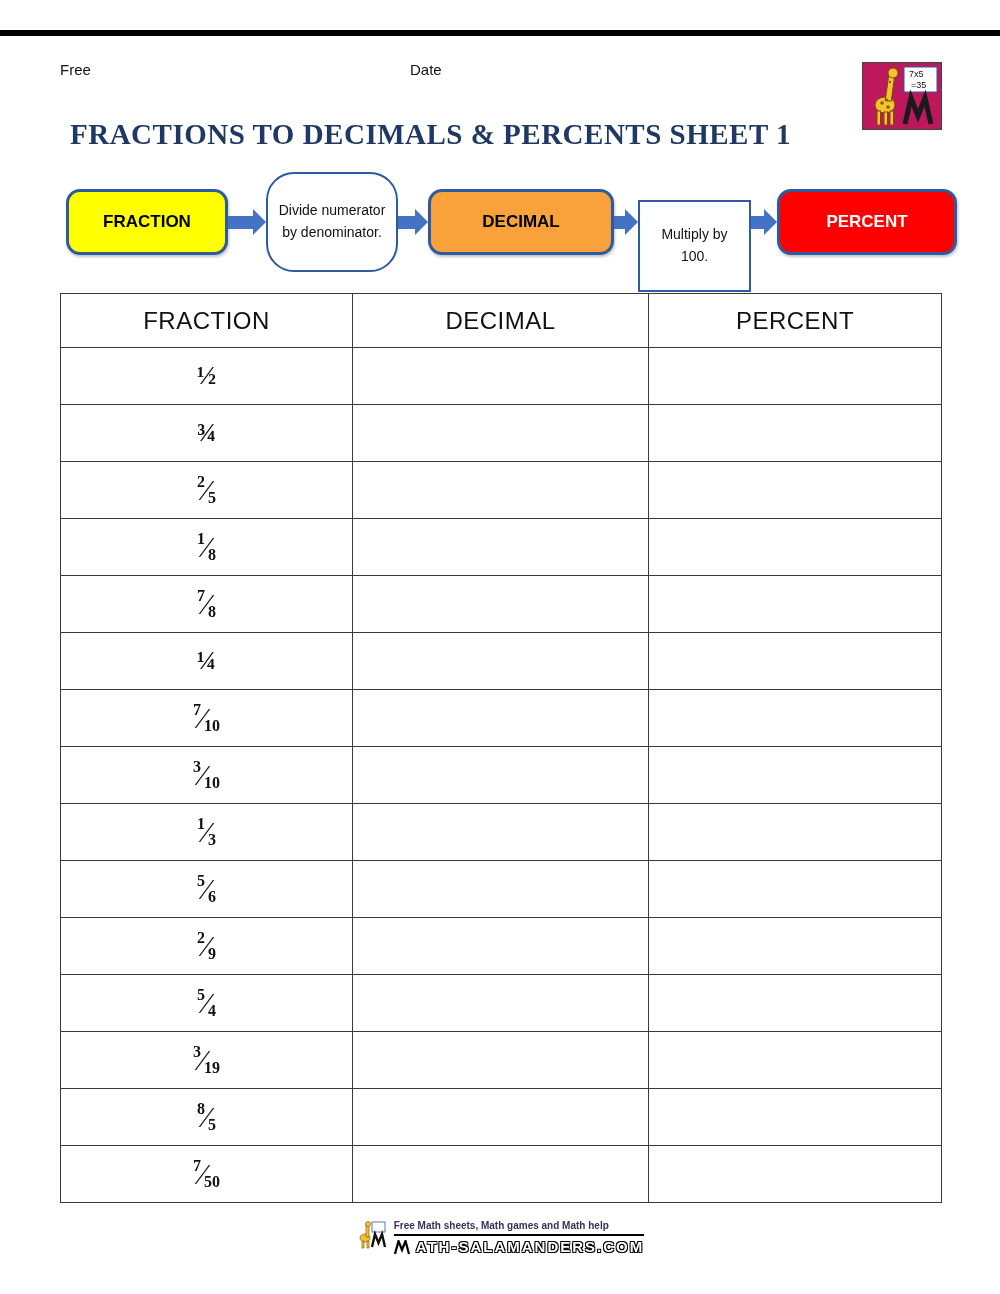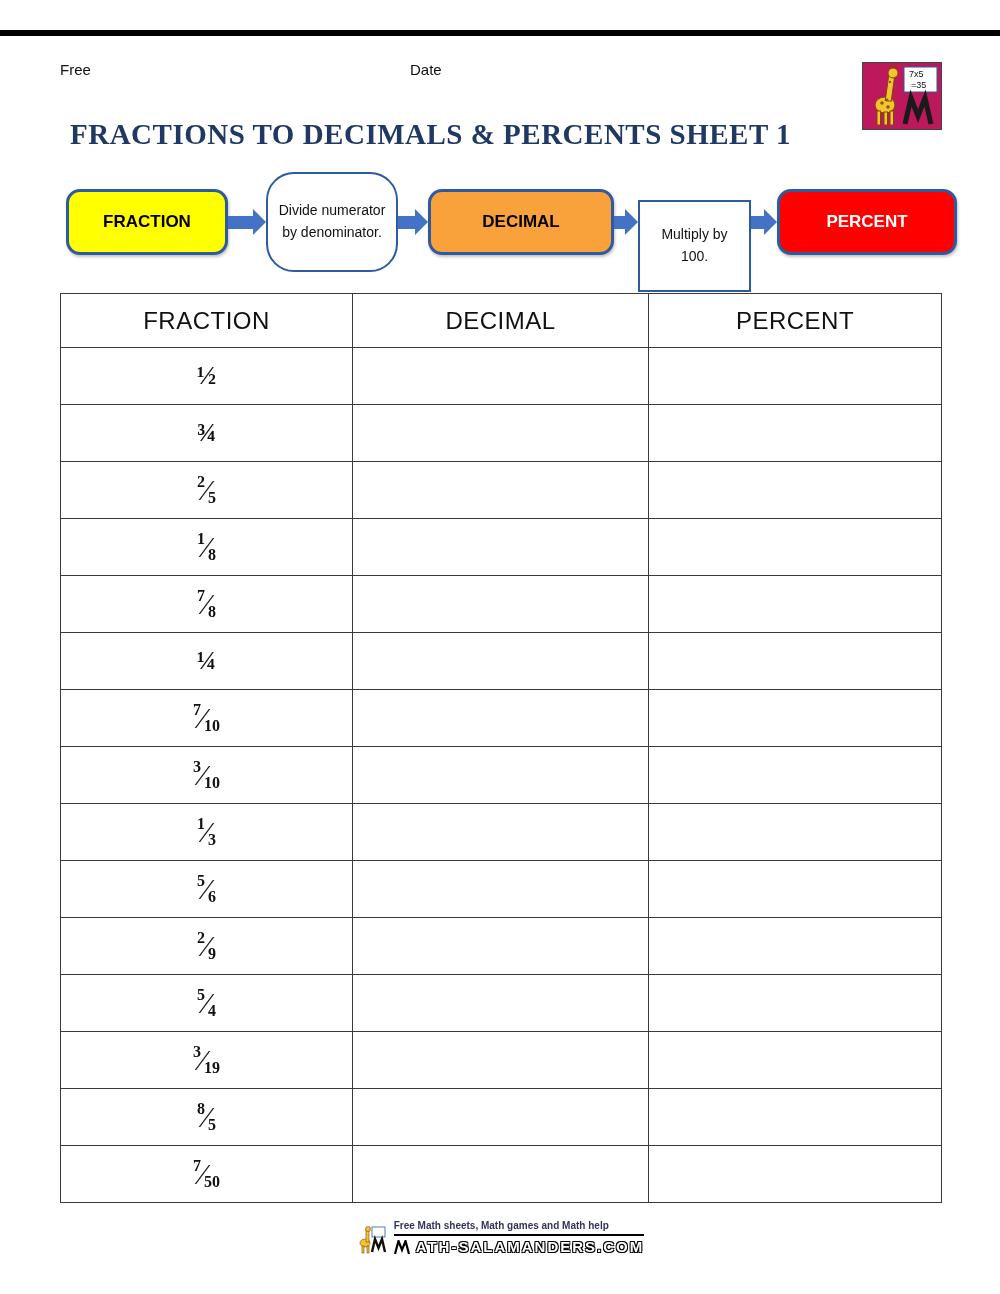--- a/index.html
+++ b/index.html
@@ -129,21 +129,21 @@
   }
   .frac .num { font-size: 16px; position: relative; top: -8px; }
   .frac .sl  { font-size: 30px; font-weight: 400; margin: 0 -1px; }
   .frac .den { font-size: 16px; position: relative; top: 8px; }
 
   
   .footer {
     position: absolute;
     top: 1220px; left: 0;
     width: 1000px;
-    display: flex; justify-content: center; align-items: flex-end;
+    display: flex; justify-content: center; align-items: flex-start;
     gap: 6px;
   }
   .footer-text { display: flex; flex-direction: column; align-items: flex-start; }
   .tagline { font-size: 10px; font-weight: 700; color: #33335a; }
   .footer-rule { width: 100%; height: 2px; background: #000; margin: 3px 0 2px; }
   .site-name {
     display: flex; align-items: flex-end; gap: 6px;
     font-size: 15px; font-weight: 700; letter-spacing: 2px;
     color: #fff;
     text-shadow: -1px -1px 0 #000, 1px -1px 0 #000, -1px 1px 0 #000, 1px 1px 0 #000;

